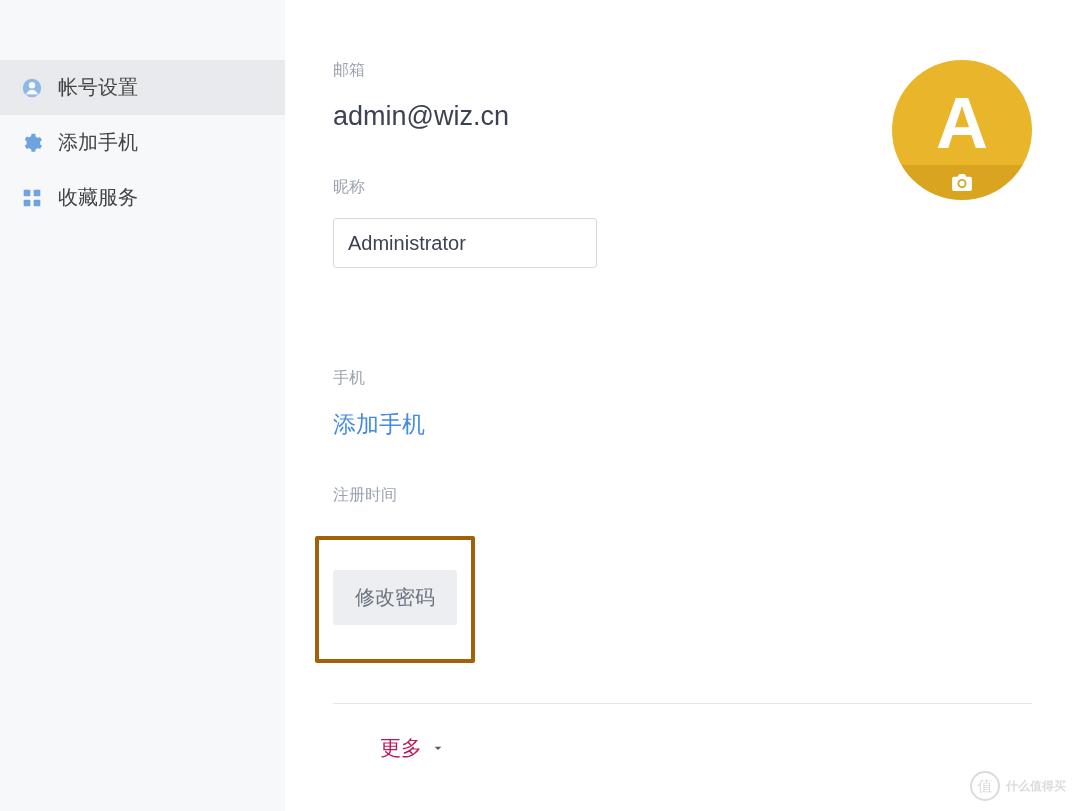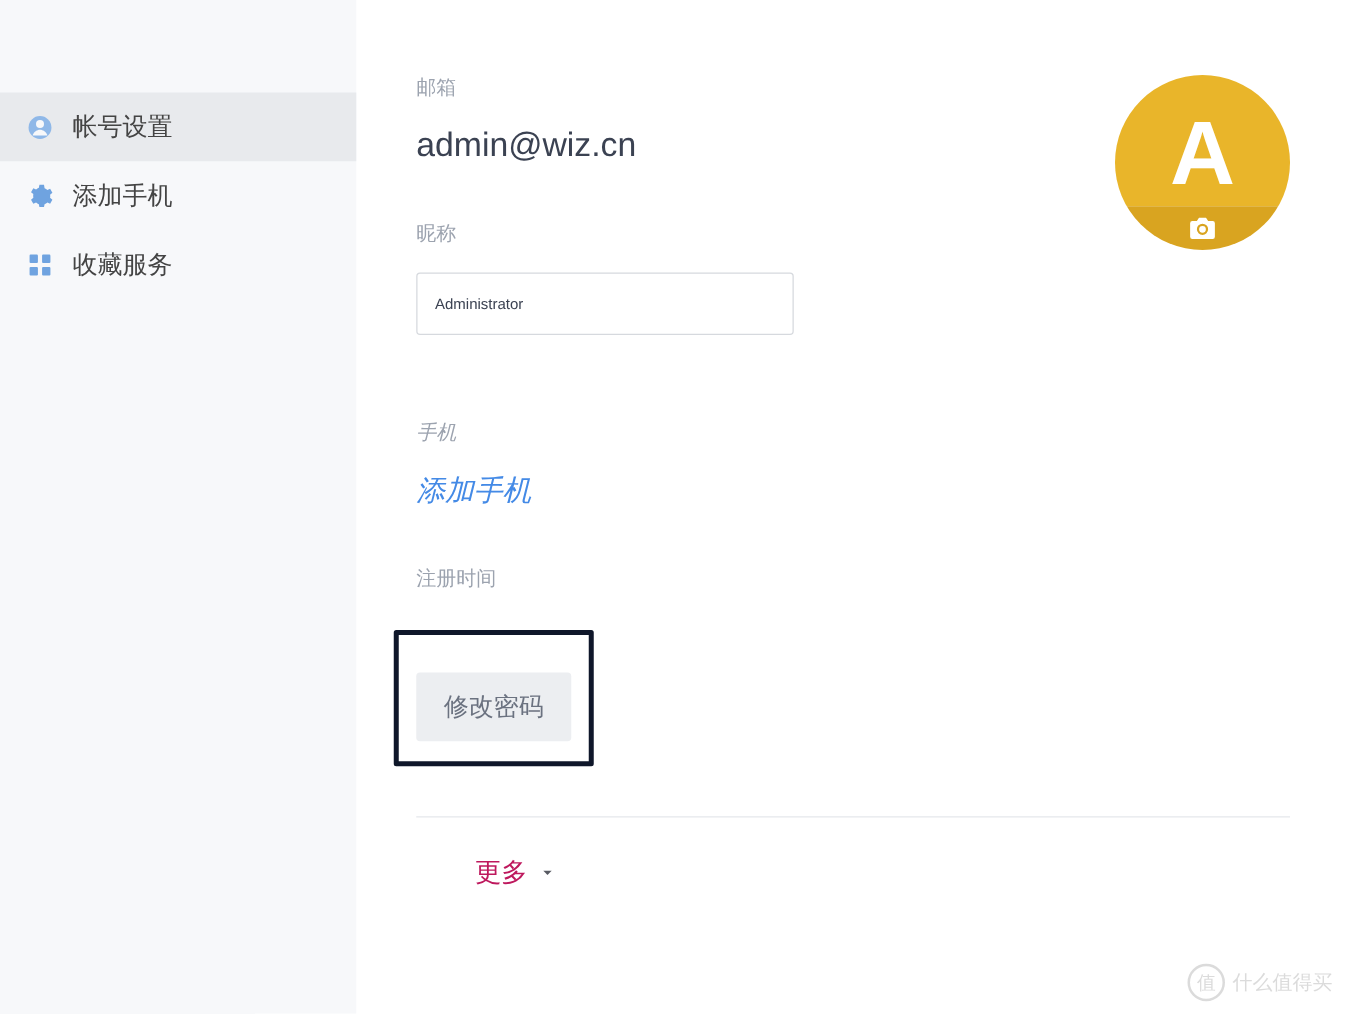--- a/index.html
+++ b/index.html
@@ -26,21 +26,20 @@
       display: flex;
       align-items: center;
       height: 55px;
       padding-left: 20px;
       cursor: pointer;
       font-size: 20px;
       color: #444;
     }
     .sidebar-item.active {
       background: #e8eaed;
-      margin-top: 14px;
     }
     .sidebar-icon {
       width: 24px;
       height: 24px;
       margin-right: 14px;
       display: flex;
       align-items: center;
       justify-content: center;
     }
     .main {
@@ -55,46 +54,46 @@
     .field-label {
       font-size: 16px;
       color: #9ca3af;
       margin-bottom: 20px;
     }
     .field-value {
       font-size: 27px;
       color: #3b4252;
     }
     .text-input {
-      width: 302px;
+      width: 264px;
       height: 50px;
       border: 1px solid #d6d9de;
       border-radius: 3px;
       padding: 0 14px;
-      font-size: 12px;
+      font-size: 20px;
       color: #3b4252;
       outline: none;
     }
     .link {
       font-size: 23px;
       color: #448ae6;
       cursor: pointer;
     }
     .btn-change {
       background: #eceef1;
       border: none;
       border-radius: 3px;
       padding: 14px 22px;
       font-size: 20px;
       color: #6b7280;
       cursor: pointer;
     }
     .highlight-box {
-      border: 4px solid #0f172a;
-      padding: 30px 14px 16px 14px;
+      border: 4px solid #a16207;
+      padding: 30px 14px 34px 14px;
       display: inline-block;
       margin-left: -18px;
       border-radius: 2px;
     }
     .divider {
       border: none;
       border-top: 1px solid #e5e7eb;
       margin-top: 40px;
       margin-bottom: 30px;
     }
@@ -164,28 +163,27 @@
       height: 30px;
       border-radius: 50%;
       border: 2px solid #999;
       display: flex;
       align-items: center;
       justify-content: center;
       font-size: 15px;
       color: #999;
     }
     .watermark-text {
-      font-size: 16px;
+      font-size: 12px;
       color: #999;
-      font-weight: 400;
+      font-weight: 700;
     }
     .phone-section {
-      margin-top: 68px;
+      margin-top: 100px;
       margin-bottom: 45px;
-      font-style: italic;
     }
   </style>
 </head>
 <body>
 
 <div class="sidebar">
   <div class="sidebar-item active">
     <span class="sidebar-icon">
       <svg width="22" height="22" viewBox="0 0 24 24" fill="#8fb8e8">
           <circle cx="12" cy="12" r="10" fill="#8fb8e8"></circle>

